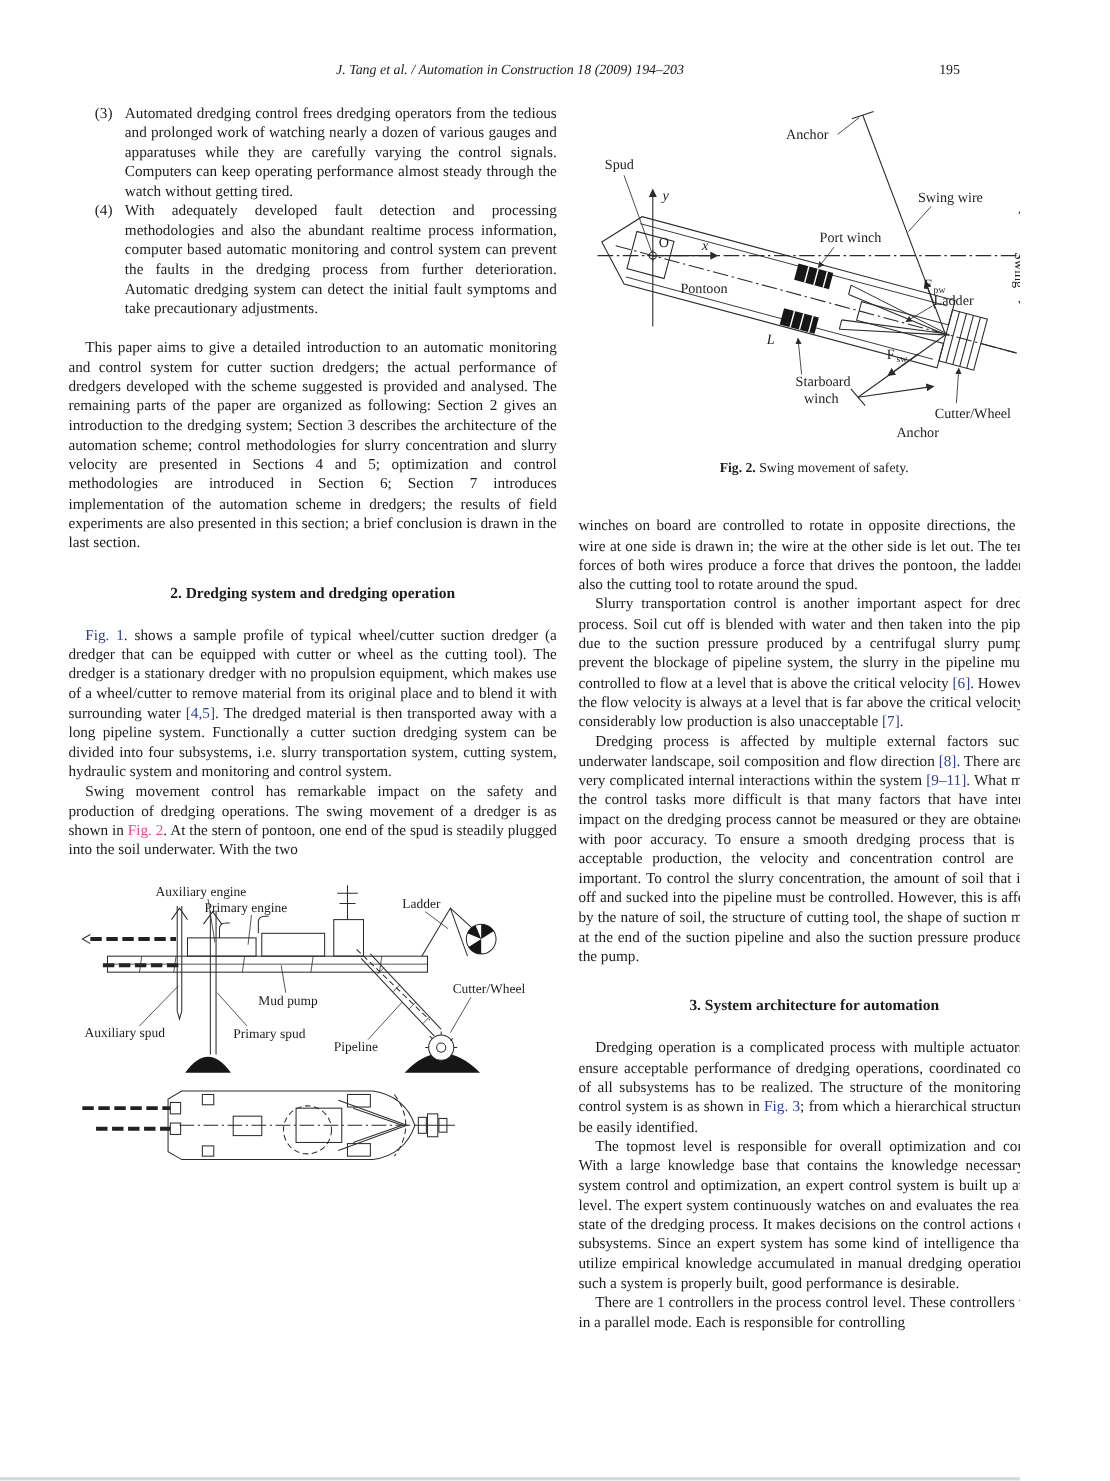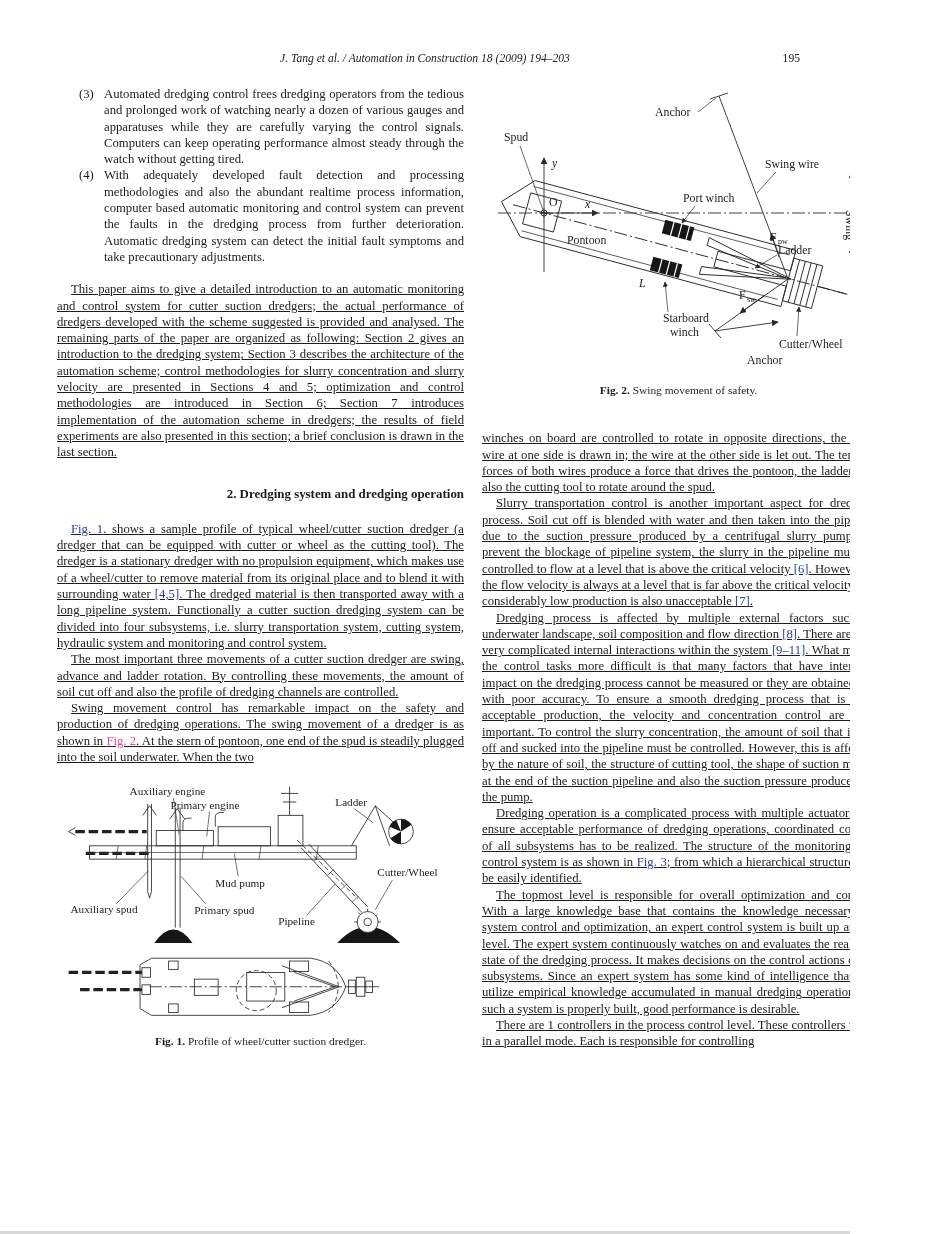--- a/index.html
+++ b/index.html
@@ -7,23 +7,23 @@
         font-family:"Liberation Serif","DejaVu Serif",serif;color:#1c1c1c;}
   .runhead{position:absolute;top:52px;left:0;width:100%;text-align:center;
            font-style:italic;font-size:11.6px;color:#222;}
   .pagenum{position:absolute;top:52px;right:50px;font-size:11.6px;color:#222;font-family:Liberation Serif, serif;}
   .col{position:absolute;font-size:12.7px;line-height:16.3px;text-align:justify;}
   #col-left{left:57px;top:86px;width:407px;}
   #col-right{left:482px;top:84px;width:393px;}
   .plist{margin:0;padding:0;list-style:none;}
   .plist .li{position:relative;padding-left:47px;margin:0;}
   .plist .marker{position:absolute;left:22px;top:0;}
-  p.body{margin:0;text-indent:14px;text-decoration:underline;}
+  p.body{margin:0;text-indent:14px;}
   p.body.noindent{text-indent:0;}
-  h2.sect{font-size:12.9px;margin:25px 0 19px 0;font-weight:bold;text-align:right;}
+  h2.sect{font-size:12.9px;margin:25px 0 19px 0;font-weight:bold;text-align:center;}
   .ref{cursor:pointer;}
   .figure{margin:0;text-align:center;}
   .figcap{font-size:11.4px;text-align:center;margin-top:6px;}
   .figcap b{font-weight:bold;margin-top:15px;}
   #fig1-block{margin-top:12px;}
   #fig2-block{margin-bottom:32px;}
   svg{display:block;margin:0 auto;}
   svg text{font-family:"Liberation Serif","DejaVu Serif",serif;font-size:11.8px;fill:#1d1d1d;}
   svg .it{font-style:italic;}
   svg .sub{font-size:8px;}
@@ -54,22 +54,21 @@
         <span class="marker">(4)</span>
         <span>With adequately developed fault detection and processing methodologies and also the abundant realtime process information, computer based automatic monitoring and control system can prevent the faults in the dredging process from further deterioration. Automatic dredging system can detect the initial fault symptoms and take precautionary adjustments.</span>
       </div>
     </div>
 
     <p class="body" style="margin-top:16px"><span>This paper aims to give a detailed introduction to an automatic monitoring and control system for cutter suction dredgers; the actual performance of dredgers developed with the scheme suggested is provided and analysed. The remaining parts of the paper are organized as following: Section 2 gives an introduction to the dredging system; Section 3 describes the architecture of the automation scheme; control methodologies for slurry concentration and slurry velocity are presented in Sections 4 and 5; optimization and control methodologies are introduced in Section 6; Section 7 introduces implementation of the automation scheme in dredgers; the results of field experiments are also presented in this section; a brief conclusion is drawn in the last section.</span></p>
 
     <h2 class="sect">2. Dredging system and dredging operation</h2>
 
     <p class="body"><span class="ref" style="color: rgb(44, 62, 148);">Fig. 1</span><span>. shows a sample profile of typical wheel/cutter suction dredger (a dredger that can be equipped with cutter or wheel as the cutting tool). The dredger is a stationary dredger with no propulsion equipment, which makes use of a wheel/cutter to remove material from its original place and to blend it with surrounding water </span><span class="ref" style="color: rgb(44, 62, 148);">[4,5]</span><span>. The dredged material is then transported away with a long pipeline system. Functionally a cutter suction dredging system can be divided into four subsystems, i.e. slurry transportation system, cutting system, hydraulic system and monitoring and control system.</span></p>
-    <p class="body"><span>The most important three movements of a cutter suction dredger are swing, advance and ladder rotation. By controlling these movements, the amount of soil cut off and also the profile of dredging channels are controlled.</span></p>
-    <p class="body"><span>Swing movement control has remarkable impact on the safety and production of dredging operations. The swing movement of a dredger is as shown in </span><span class="ref" style="color: #ec4899;">Fig. 2</span><span>. At the stern of pontoon, one end of the spud is steadily plugged into the soil underwater. When the two</span></p>
+    <p class="body"><span>Swing movement control has remarkable impact on the safety and production of dredging operations. The swing movement of a dredger is as shown in </span><span class="ref" style="color: #ec4899;">Fig. 2</span><span>. At the stern of pontoon, one end of the spud is steadily plugged into the soil underwater. With the two</span></p>
 
     <div class="figure" id="fig1-block">
       <svg width="400" height="250" viewBox="0 0 420 262">
 
         <g>
 
           <line class="pipe" x1="15" y1="57" x2="90" y2="57"></line>
           <line class="pipe" x1="26" y1="80" x2="92" y2="80"></line>
           <path class="ln" d="M15,53 L8,57 L15,61"></path>
 
@@ -167,23 +166,20 @@
           <circle class="dsh" cx="205" cy="224" r="21"></circle>
           <path class="ln" d="M232,198 L292,220 L232,242"></path>
           <path class="ln" d="M245,205 L288,220 L245,235"></path>
           <path class="dsh" d="M281,193 Q301,220 281,247"></path>
           <line class="ln" x1="299" y1="220" x2="334" y2="220"></line>
           <rect class="ln" x="302" y="213" width="7" height="14"></rect>
           <rect class="ln" x="310" y="210" width="9" height="20"></rect>
           <rect class="ln" x="320" y="214" width="7" height="12"></rect>
         </g>
       </svg>
-      <div class="figcap">
-        <b>Fig. 1.</b><span> Profile of wheel/cutter suction dredger.</span>
-      </div>
     </div>
   </div>
 
   <div class="col" id="col-right">
 
     <div class="figure" id="fig2-block">
       <svg width="400" height="292" viewBox="0 0 400 292">
         <defs>
           <marker id="ah" viewBox="0 0 10 10" refX="9" refY="5" markerWidth="7.5" markerHeight="7.5" orient="auto-start-reverse">
             <path d="M0,0 L10,5 L0,10 Z" fill="#2b2b2b"></path>
@@ -276,20 +272,21 @@
       </svg>
       <div class="figcap">
         <b>Fig. 2.</b><span> Swing movement of safety.</span>
       </div>
     </div>
 
     <p class="body noindent"><span>winches on board are controlled to rotate in opposite directions, the steel wire at one side is drawn in; the wire at the other side is let out. The tension forces of both wires produce a force that drives the pontoon, the ladder and also the cutting tool to rotate around the spud.</span></p>
     <p class="body"><span>Slurry transportation control is another important aspect for dredging process. Soil cut off is blended with water and then taken into the pipeline due to the suction pressure produced by a centrifugal slurry pump. To prevent the blockage of pipeline system, the slurry in the pipeline must be controlled to flow at a level that is above the critical velocity </span><span class="ref" style="color: rgb(44, 62, 148);">[6]</span><span>. However, if the flow velocity is always at a level that is far above the critical velocity, the considerably low production is also unacceptable </span><span class="ref" style="color: rgb(44, 62, 148);">[7]</span><span>.</span></p>
     <p class="body"><span>Dredging process is affected by multiple external factors such as underwater landscape, soil composition and flow direction </span><span class="ref" style="color: rgb(44, 62, 148);">[8]</span><span>. There are also very complicated internal interactions within the system </span><span class="ref" style="color: rgb(44, 62, 148);">[9–11]</span><span>. What makes the control tasks more difficult is that many factors that have intensive impact on the dredging process cannot be measured or they are obtained but with poor accuracy. To ensure a smooth dredging process that is with acceptable production, the velocity and concentration control are very important. To control the slurry concentration, the amount of soil that is cut off and sucked into the pipeline must be controlled. However, this is affected by the nature of soil, the structure of cutting tool, the shape of suction mouth at the end of the suction pipeline and also the suction pressure produced by the pump.</span></p>
 
+    <h2 class="sect">3. System architecture for automation</h2>
 
     <p class="body"><span>Dredging operation is a complicated process with multiple actuators. To ensure acceptable performance of dredging operations, coordinated control of all subsystems has to be realized. The structure of the monitoring and control system is as shown in </span><span class="ref" style="color: rgb(44, 62, 148);">Fig. 3</span><span>; from which a hierarchical structure can be easily identified.</span></p>
     <p class="body"><span>The topmost level is responsible for overall optimization and control. With a large knowledge base that contains the knowledge necessary for system control and optimization, an expert control system is built up at this level. The expert system continuously watches on and evaluates the realtime state of the dredging process. It makes decisions on the control actions of all subsystems. Since an expert system has some kind of intelligence that can utilize empirical knowledge accumulated in manual dredging operations, if such a system is properly built, good performance is desirable.</span></p>
     <p class="body"><span>There are 1 controllers in the process control level. These controllers work in a parallel mode. Each is responsible for controlling</span></p>
   </div>
 
   <div id="bottom-edge"></div>
 </div>
 
 </body></html>

